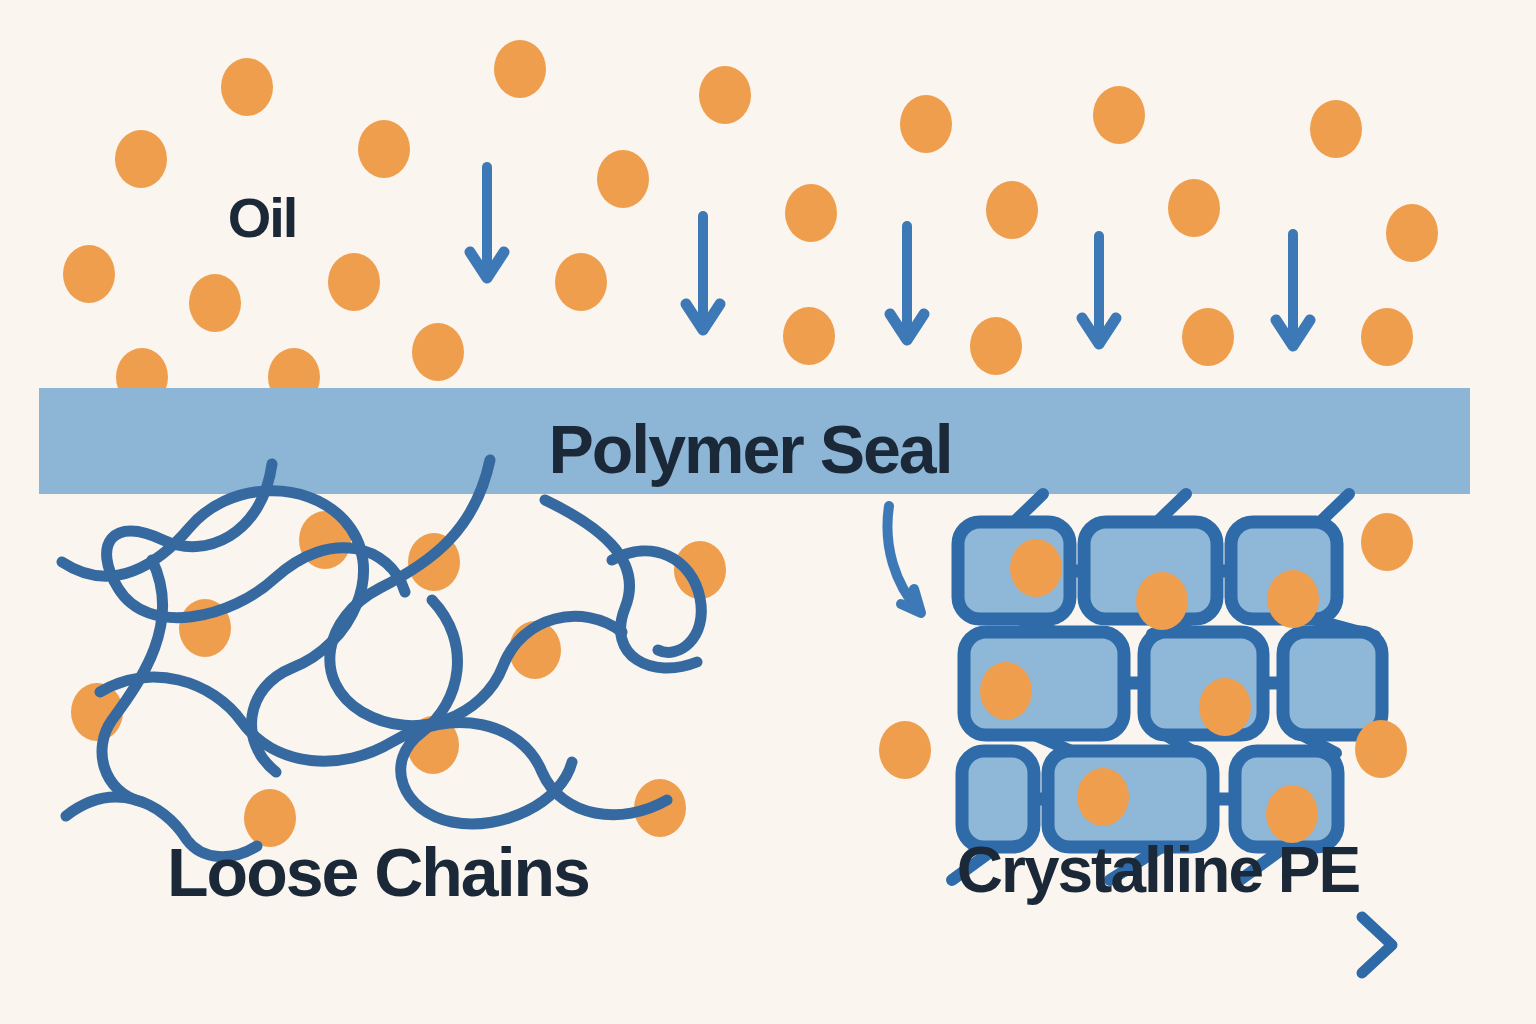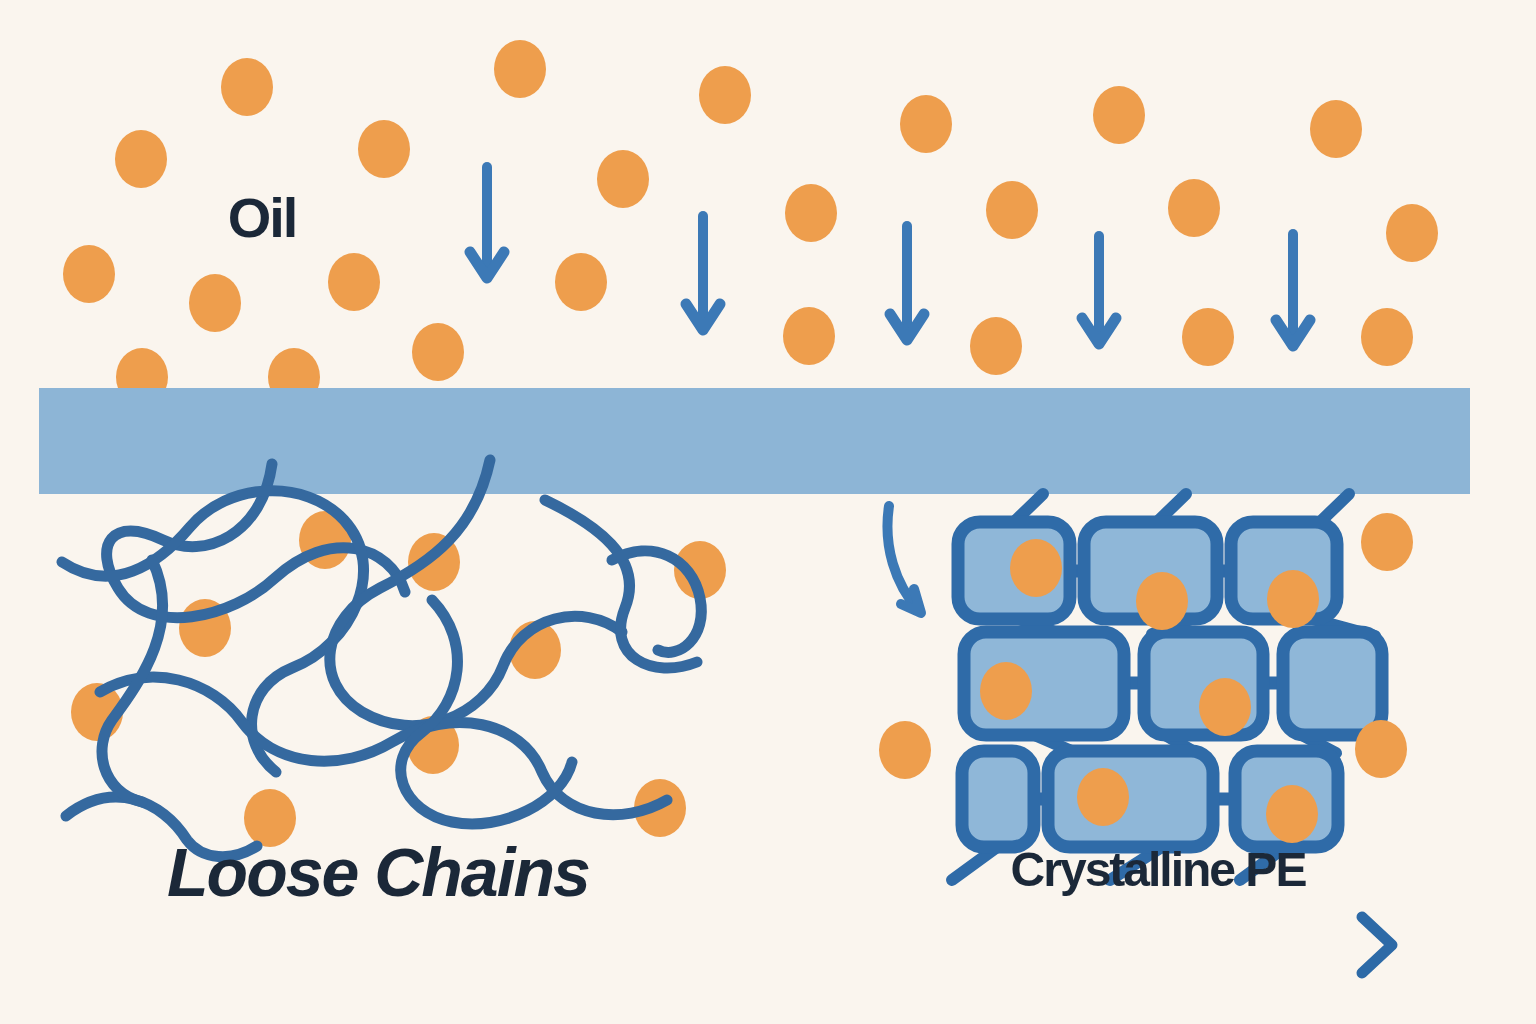--- a/index.html
+++ b/index.html
@@ -3,22 +3,22 @@
 <meta charset="utf-8">
 <style>
   html,body{margin:0;padding:0;}
   body{font-family:"Liberation Sans",sans-serif;}
   #stage{position:relative;width:1536px;height:1024px;overflow:hidden;background:var(--background,#faf5ee);}
   #diagram-svg{position:absolute;left:0;top:0;width:100%;height:100%;}
   .label{position:absolute;transform:translate(-50%,-50%);font-weight:700;
          color:var(--text_navy,#1b2838);letter-spacing:-2px;white-space:nowrap;line-height:1;}
   .label-oil{left:262px;top:218px;font-size:56px;}
   .label-seal{left:750px;top:449px;font-size:68px;}
-  .label-loose{left:378px;top:872px;font-size:68px;font-style:italic;}
-  .label-crystal{left:1158px;top:870px;font-size:48px;}
+  .label-loose{left:378px;top:872px;font-size:68px;}
+  .label-crystal{left:1158px;top:870px;font-size:64px;}
 </style>
 </head>
 <body>
 
 <div id="stage">
   <svg id="diagram-svg" viewBox="0 0 1536 1024">
     <defs>
       <linearGradient id="flow-grad" x1="0" y1="0" x2="1" y2="0">
         <stop offset="0" id="grad-stop-start" stop-color="#bed3e7"></stop>
         <stop offset="1" id="grad-stop-end" stop-color="#2d6aa7"></stop>
@@ -132,15 +132,16 @@
         <path d="M 889 506 C 883 546 895 584 919 611" fill="none" stroke="var(--arrow_blue)" stroke-width="10" stroke-linecap="round"></path>
         <polyline points="901,604 921,613 914,589" fill="none" stroke="var(--arrow_blue)" stroke-width="10" stroke-linecap="round" stroke-linejoin="round"></polyline>
       </g>
     <g>
         <line x1="165" y1="945" x2="1368" y2="945" stroke="url(#flow-grad)" stroke-width="11"></line>
         <polyline points="1362,917 1392,945 1362,973" fill="none" stroke="var(--grad_end)" stroke-width="11" stroke-linecap="round" stroke-linejoin="round"></polyline>
       </g>
   </svg>
 
   <div class="label label-oil">Oil</div>
+  <div class="label label-seal">Polymer Seal</div>
   <div class="label label-loose">Loose Chains</div>
   <div class="label label-crystal">Crystalline PE</div>
 </div>
 
 </body></html>

